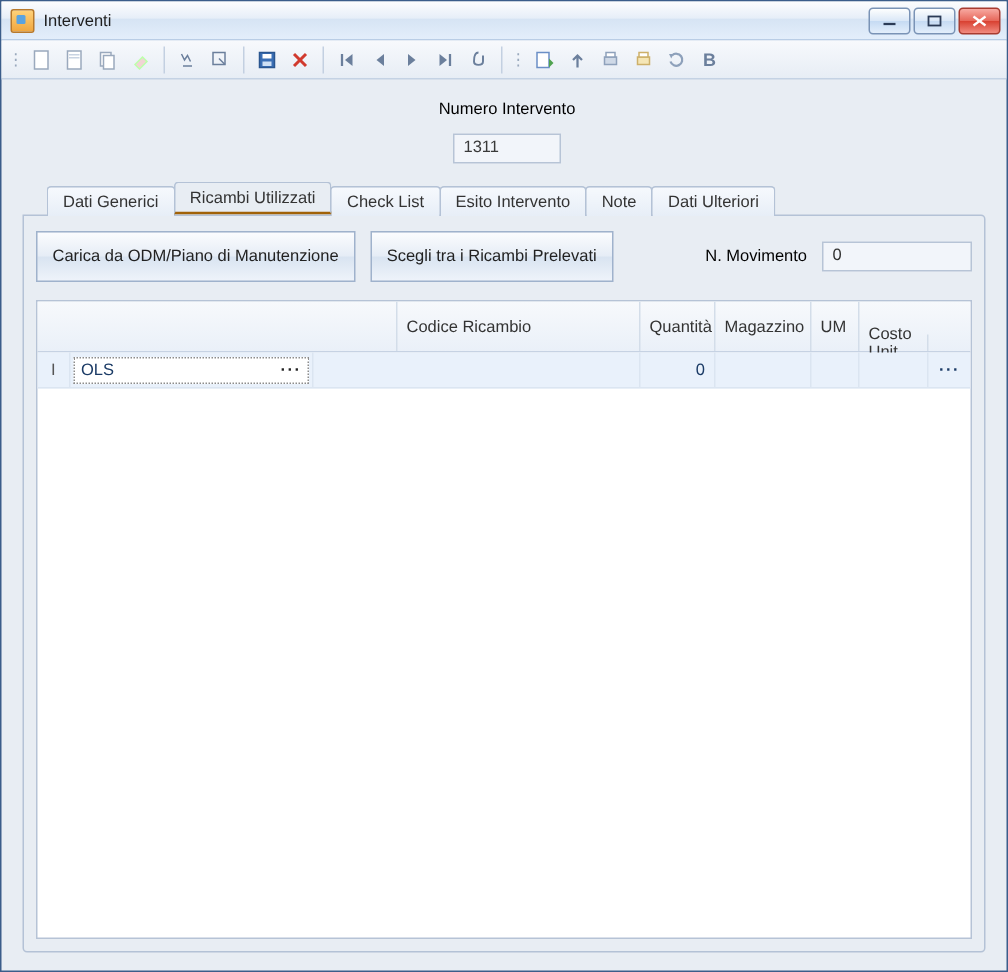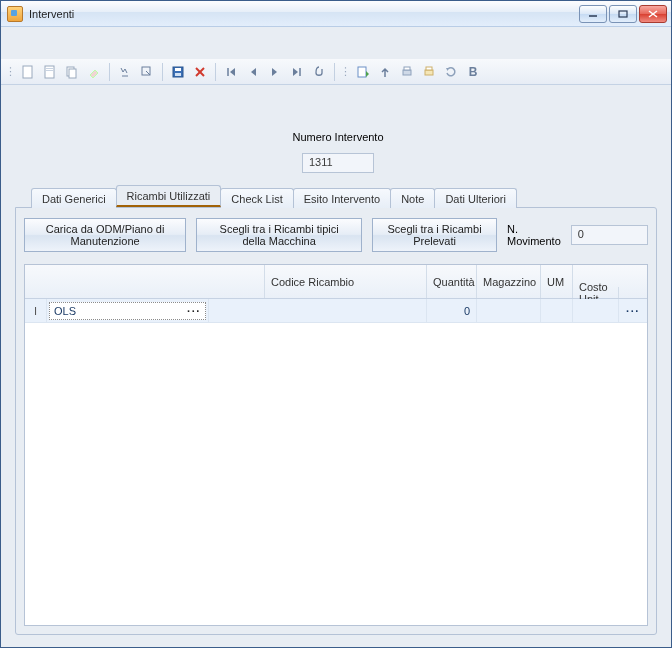--- a/index.html
+++ b/index.html
@@ -3,21 +3,20 @@
 <meta charset="utf-8">
 <style>
   * { box-sizing: border-box; font-family: "Segoe UI", Tahoma, sans-serif; font-size: 11px; }
   html,body { margin:0; padding:0; background:#6b8bb5; }
   .window {
     width:672px; height:648px;
     background:#e8edf3;
     border:1px solid #3b5d8a;
     display:flex; flex-direction:column;
     position:relative;
-    gap:32px;
   }
   .titlebar {
     height:26px;
     background:linear-gradient(#fdfdfe,#e6eef8 45%,#d6e4f4 46%,#e3eefb);
     border-bottom:1px solid #b9cde6;
     display:flex; align-items:center;
     padding:0 4px 0 6px;
   }
   .appicon { width:16px; height:16px; margin-right:6px; background:linear-gradient(#ffd27a,#f0a63e); border:1px solid #b8792b; border-radius:2px; position:relative;}
   .appicon::after{content:"";position:absolute;left:3px;top:3px;width:6px;height:6px;background:#5aa3e0;border-radius:1px;}
@@ -315,21 +314,20 @@
       <div class="tab">Check List</div>
       <div class="tab">Esito Intervento</div>
       <div class="tab">Note</div>
       <div class="tab">Dati Ulteriori</div>
     </div>
 
     <div class="tabbody">
 
       <div class="actionrow">
         <div class="abtn">Carica da ODM/Piano di Manutenzione</div>
-        <div class="abtn">Scegli tra i Ricambi tipici della Macchina</div>
         <div class="abtn">Scegli tra i Ricambi Prelevati</div>
         <span class="movlabel">N. Movimento</span>
         <div class="movbox">0</div>
       </div>
 
       <div class="grid">
         <div class="ghead">
           <div class="gcol h0"></div>
           <div class="gcol h1">Codice Ricambio</div>
           <div class="gcol h3">Quantità</div>

